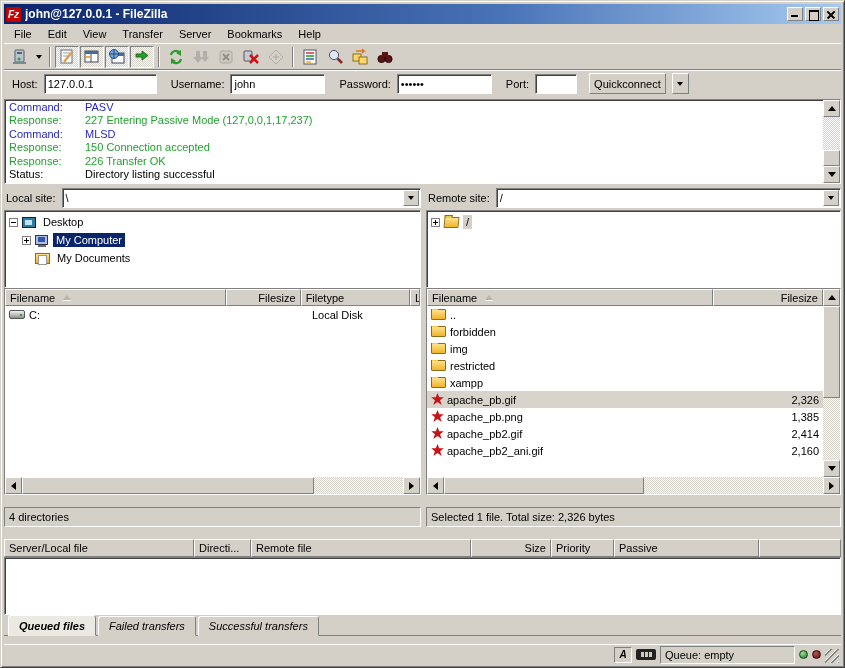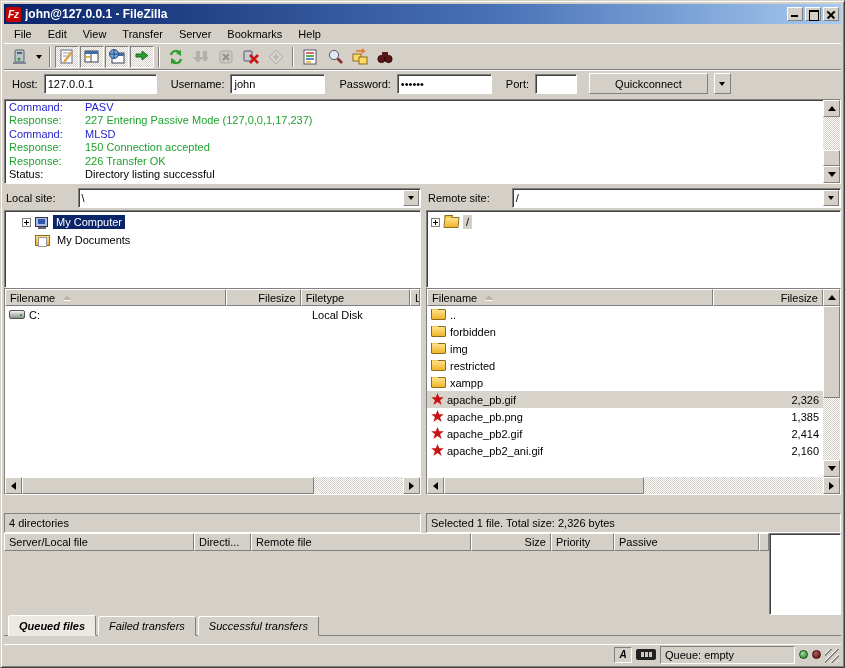--- a/index.html
+++ b/index.html
@@ -32,21 +32,21 @@
   .tbtn.toggled { border:1px solid; border-color:#808080 #fff #fff #808080; background-image:conic-gradient(#fff 90deg,#d4d0c8 90deg 180deg,#fff 180deg 270deg,#d4d0c8 270deg); background-size:2px 2px; }
   .tbtn .i { display:block; }
   .dis { opacity:.38; filter:grayscale(1); }
   .drop-arrow { width:12px; height:22px; display:flex; align-items:center; justify-content:center; }
   .arr-down { width:0; height:0; border-left:3.5px solid transparent; border-right:3.5px solid transparent; border-top:4px solid #000; }
 
   
   .qcbar { height:28px; display:flex; align-items:center; padding-left:8px; gap:6px; flex:0 0 auto; border-top:1px solid #808080; box-shadow:0 1px 0 #fff inset; }
   .qc-label { margin-left:8px; }
   .txt { background:#fff; border:1px solid; border-color:#808080 #fff #fff #808080; box-shadow:inset 1px 1px 0 #404040; height:20px; padding:2px 3px; font-family:inherit; font-size:11px; outline:none; }
-  .qc-btn { height:21px; padding:2px 25px; background:#d4d0c8; font-family:inherit; font-size:11px; }
+  .qc-btn { height:21px; padding:2px 4px; background:#d4d0c8; font-family:inherit; font-size:11px; }
   .qc-drop { width:17px; height:21px; display:flex; align-items:center; justify-content:center; background:#d4d0c8; }
 
   
   .log-wrap { height:85px; margin-top:2px; background:#fff; display:flex; flex:0 0 auto; }
   .log-lines { flex:1; padding:1px 4px; overflow:hidden; }
   .log-row { display:flex; line-height:13.4px; white-space:nowrap; }
   .log-label { width:76px; flex:0 0 auto; }
   .c-command { color:#1f1fc8; }
   .c-response { color:#1fa32d; }
   .c-status { color:#000; }
@@ -58,21 +58,21 @@
   .sb-thumb { background:#d4d0c8; }
   .tri-up    { width:0;height:0;border-left:4px solid transparent;border-right:4px solid transparent;border-bottom:5px solid #000; }
   .tri-down  { width:0;height:0;border-left:4px solid transparent;border-right:4px solid transparent;border-top:5px solid #000; }
   .tri-left  { width:0;height:0;border-top:4px solid transparent;border-bottom:4px solid transparent;border-right:5px solid #000; }
   .tri-right { width:0;height:0;border-top:4px solid transparent;border-bottom:4px solid transparent;border-left:5px solid #000; }
 
   
   .main { display:flex; margin-top:3px; height:332px; flex:0 0 auto; }
   .pane { width:417px; display:flex; flex-direction:column; }
   .splitter { width:5px; flex:0 0 auto; }
-  .site-row { height:21px; display:flex; align-items:center; flex:0 0 auto; margin-bottom:2px;gap:16px; }
+  .site-row { height:21px; display:flex; align-items:center; flex:0 0 auto; margin-bottom:2px; }
   .site-label { padding:0 6px 0 2px; }
   .combo { flex:1; height:20px; background:#fff; border:1px solid; border-color:#808080 #fff #fff #808080; box-shadow:inset 1px 1px 0 #404040; display:flex; align-items:center; }
   .combo-text { flex:1; padding-left:3px; }
   .combo-btn { width:16px; height:16px; margin:1px; background:#d4d0c8; display:flex; align-items:center; justify-content:center; }
 
   .tree { height:78px; background:#fff; overflow:hidden; padding:2px 0 0 4px; flex:0 0 auto; }
   .tree-row { display:flex; align-items:center; height:18px; white-space:nowrap; }
   .expander { width:9px; height:9px; background:#fff; border:1px solid #808080; position:relative; margin-right:4px; flex:0 0 auto; }
   .expander::before { content:""; position:absolute; left:1px; top:3px; width:5px; height:1px; background:#000; }
   .expander.plus::after { content:""; position:absolute; left:3px; top:1px; width:1px; height:5px; background:#000; }
@@ -103,24 +103,24 @@
   .lv-head { height:17px; display:flex; background:#d4d0c8; flex:0 0 auto; }
   .lv-hcell { border:1px solid; border-color:#fff #808080 #808080 #fff; background:#d4d0c8; padding:1px 4px; display:flex; align-items:center; white-space:nowrap; overflow:hidden; }
   .lv-hcell.num { justify-content:flex-end; }
   .sort-asc { width:0; height:0; border-left:4px solid transparent; border-right:4px solid transparent; border-bottom:5px solid #b8b4ac; margin-left:8px; filter:drop-shadow(0 1px 0 #fff); }
   .lv-body { flex:1; background:#fff; overflow:hidden; position:relative; }
   .lv-row { display:flex; align-items:center; height:17px; white-space:nowrap; }
   .lv-row.sel { background:#d8d4cc; }
   .cell { overflow:hidden; display:flex; align-items:center; padding:0 4px; }
   .cell.num { justify-content:flex-end; }
   .list-with-vsb { display:flex; flex:1; overflow:hidden; }
-  .status-line { height:20px; margin-top:18px; border:1px solid; border-color:#808080 #fff #fff #808080; padding:2px 4px; display:flex; align-items:center; flex:0 0 auto; }
-
-  
-  .queue { margin-top:14px; flex:1; display:flex; flex-direction:row; min-height:0; }
+  .status-line { height:20px; margin-top:12px; border:1px solid; border-color:#808080 #fff #fff #808080; padding:2px 4px; display:flex; align-items:center; flex:0 0 auto; }
+
+  
+  .queue { margin-top:20px; flex:1; display:flex; flex-direction:column; min-height:0; }
   .q-head { height:18px; display:flex; flex:0 0 auto; }
   .q-body { flex:1; background:#fff; border:1px solid; border-color:#808080 #fff #fff #808080; box-shadow:inset 1px 1px 0 #404040; }
 
   
   .tabs { height:21px; display:flex; align-items:flex-end; padding-left:4px; flex:0 0 auto; border-bottom:1px solid #808080;font-style:italic; }
   .tab { padding:3px 10px 3px; background:#d4d0c8; border:1px solid; border-color:#fff #808080 #d4d0c8 #fff; border-radius:3px 3px 0 0; margin-right:2px; position:relative; top:1px; }
   .tab.active { background:#ece9e2; font-weight:bold; border-bottom-color:#ece9e2; padding-top:4px; z-index:2; }
 
   
   .gap { flex:0 0 8px; }
@@ -328,20 +328,25 @@
         <span class="site-label">Local site:</span>
         <div class="combo">
           <span class="combo-text">\</span>
           <div class="combo-btn raised-thin">
               <span class="arr-down"></span>
             </div>
         </div>
       </div>
       <div class="tree sunken">
         <div class="tree-row">
+          <span class="expander"></span>
+          <span class="ic ico-desktop"></span>
+          <span class="tree-label">Desktop</span>
+        </div>
+        <div class="tree-row">
           <span class="indent"></span>
             <span class="expander plus"></span>
           <span class="ic ico-pc"></span>
           <span class="tree-label sel">My Computer</span>
         </div>
         <div class="tree-row">
           <span class="indent"></span>
             <span class="expander none"></span>
           <span class="ic ico-docs"></span>
           <span class="tree-label">My Documents</span>

